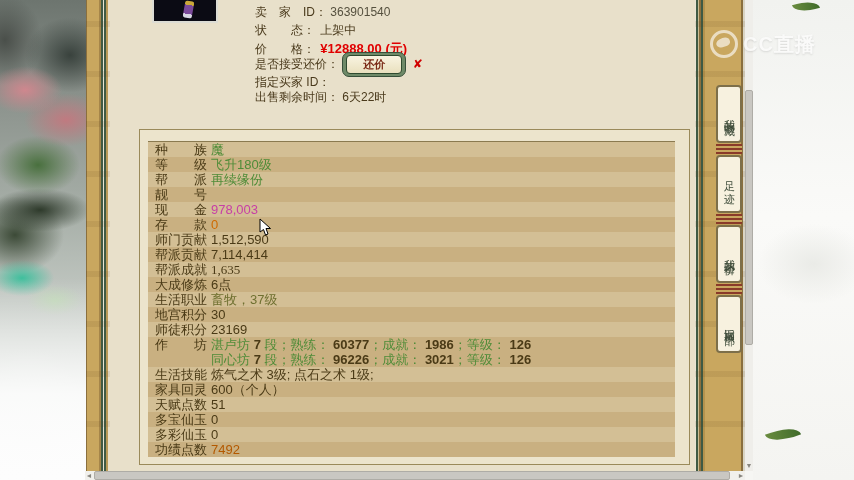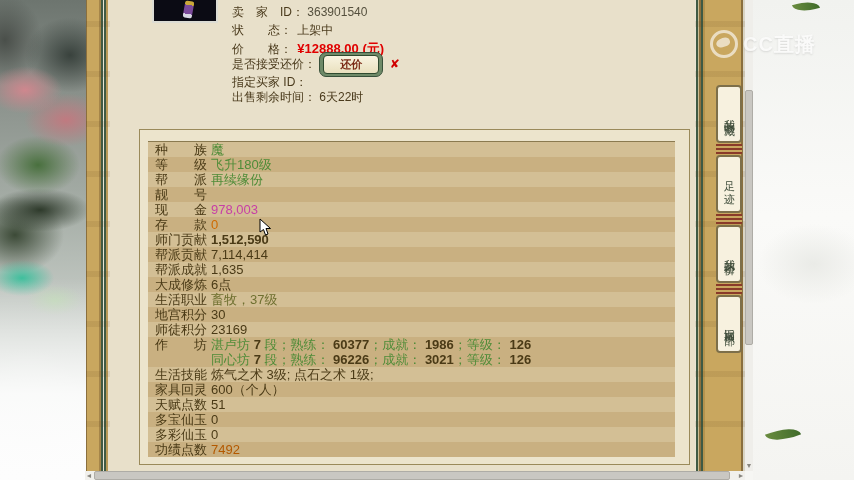--- a/index.html
+++ b/index.html
@@ -33,21 +33,21 @@
       linear-gradient(to right,#e8e4d4 0 1px,#3f5a44 1px 3px,#cbbd93 3px 4px,#8a6f3e 4px 6px,#3f5a44 6px 8px,#b5934e 8px 10px,#c9a75f 10px 46px,#8a6f3e 46px 48px,#d9d4c4 48px 50px);}
 
   
   .main{position:absolute;left:110px;top:0;width:585px;height:471px;background:#e8e0ca;}
 
   .portrait{position:absolute;left:42px;top:0;width:66px;height:23px;background:#0b0b14;
     border:2px solid #dcdcd4;border-top:none;box-sizing:border-box;}
   .sprite{position:absolute;left:30px;top:1px;width:9px;height:17px;border-radius:2px;transform:rotate(10deg);
     background:linear-gradient(to bottom,#caa83a 0 4px,#7a4a9a 4px 13px,#d8d8e4 13px 17px);}
 
-  .lrow{position:absolute;left:122px;font-size:12px;color:#4a3a1c;white-space:nowrap;}
+  .lrow{position:absolute;left:145px;font-size:12px;color:#4a3a1c;white-space:nowrap;}
   .llabel{display:inline-block;min-width:62px;color:#4a3a1c;}
   .lvalue{color:#55503e;}
   .lvalue.status{color:#4a3a1c;}
   .lvalue.price{color:#e00000;font-weight:bold;font-size:13px;}
   .bargain-btn{display:inline-block;background:#6e8a68;border:1px solid #38503a;border-radius:7px;padding:2px 3px;cursor:pointer;}
   .bargain-inner{display:inline-block;background:linear-gradient(#f9f4e1,#e9e0be);border:1px solid #2f4a2f;border-radius:4px;
     padding:1px 16px;color:#7a2a16;font-weight:bold;font-size:11px;}
   .reject{color:#d00000;font-weight:bold;margin-left:3px;font-size:12px;}
 
   .tabbar{position:absolute;left:28px;top:106px;display:flex;gap:7px;align-items:flex-end;}
@@ -170,33 +170,33 @@
           </div>
           <div class="trow dark">
             <div class="tlabel">存　　款</div>
             <div class="tvalue">
               <div class="tline"><span style="color: rgb(207, 106, 0);">0</span></div>
             </div>
           </div>
           <div class="trow light">
             <div class="tlabel">师门贡献</div>
             <div class="tvalue">
-              <div class="tline"><span style="color: rgb(74, 58, 22); font-weight: bold;">1,512,590</span></div>
+              <div class="tline"><span style="color: rgb(74, 58, 22);">1,512,590</span></div>
             </div>
           </div>
           <div class="trow dark">
             <div class="tlabel">帮派贡献</div>
             <div class="tvalue">
               <div class="tline"><span style="color: rgb(74, 58, 22);">7,114,414</span></div>
             </div>
           </div>
           <div class="trow light">
             <div class="tlabel">帮派成就</div>
             <div class="tvalue">
-              <div class="tline"><span style="color: rgb(74, 58, 22);">1,635</span></div>
+              <div class="tline"><span style="color: rgb(74, 58, 22); font-family: Liberation Serif, serif;">1,635</span></div>
             </div>
           </div>
           <div class="trow dark">
             <div class="tlabel">大成修炼</div>
             <div class="tvalue">
               <div class="tline"><span style="color: rgb(74, 58, 22);">6点</span></div>
             </div>
           </div>
           <div class="trow light">
             <div class="tlabel">生活职业</div>

